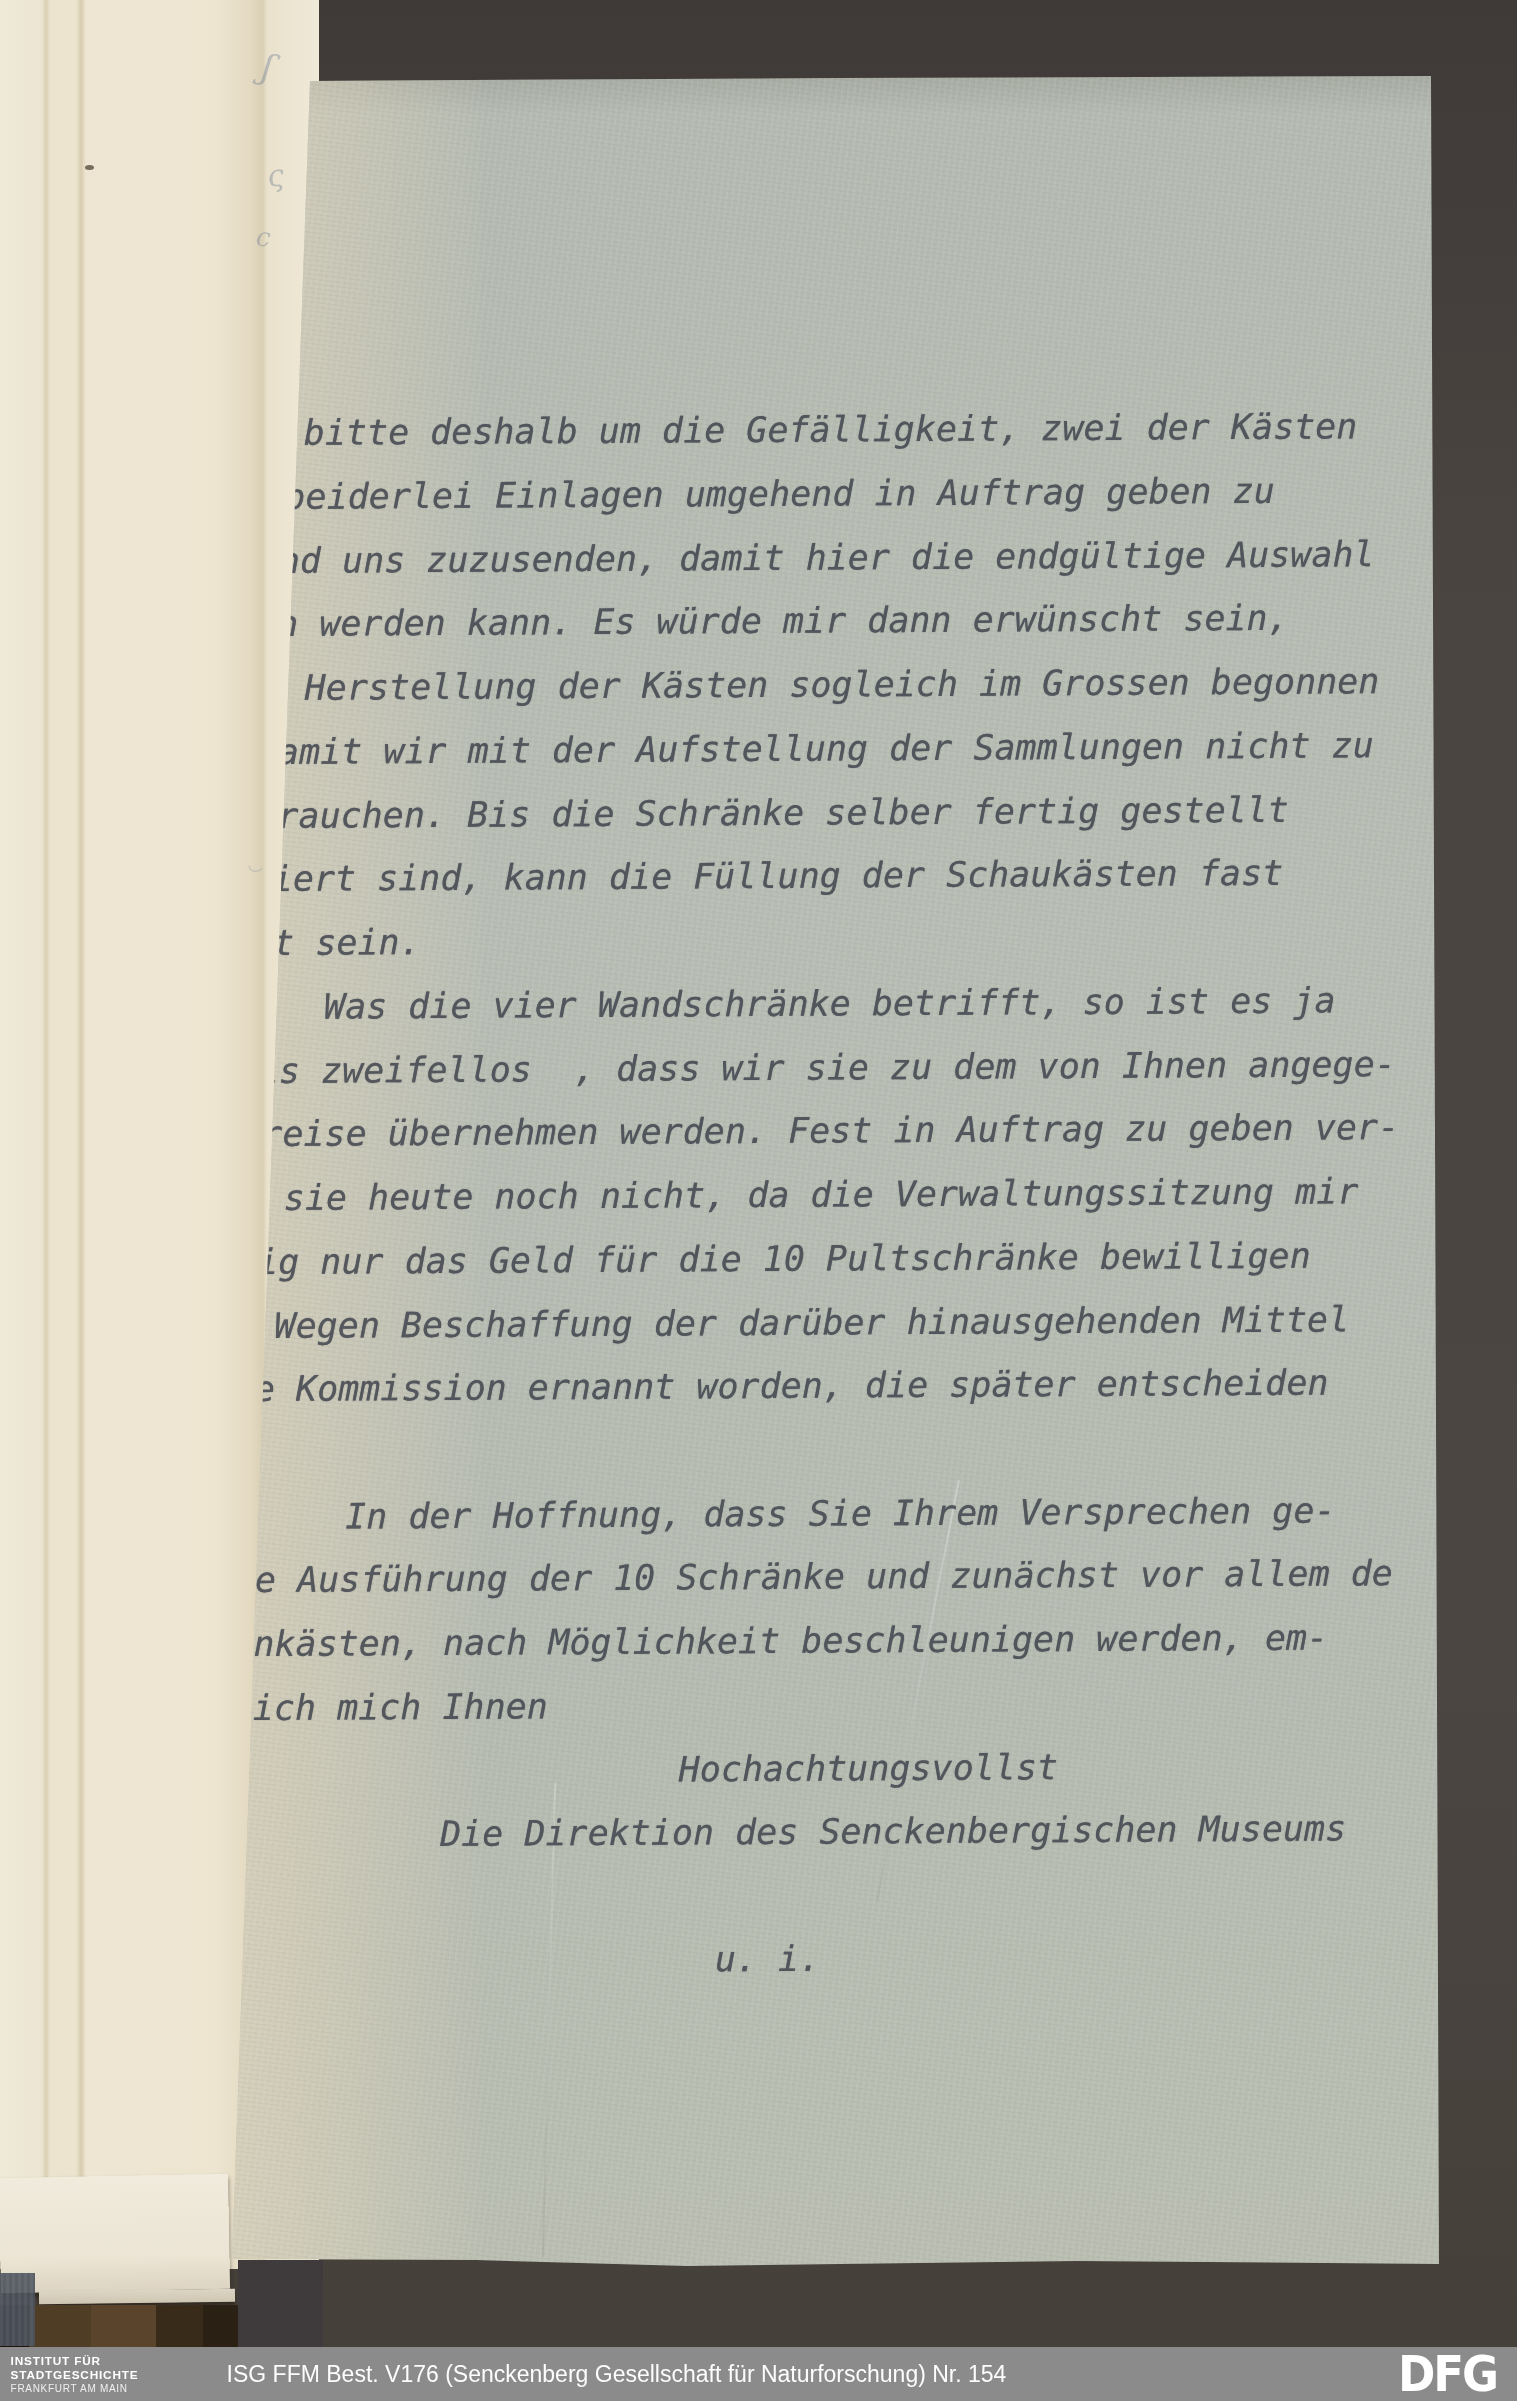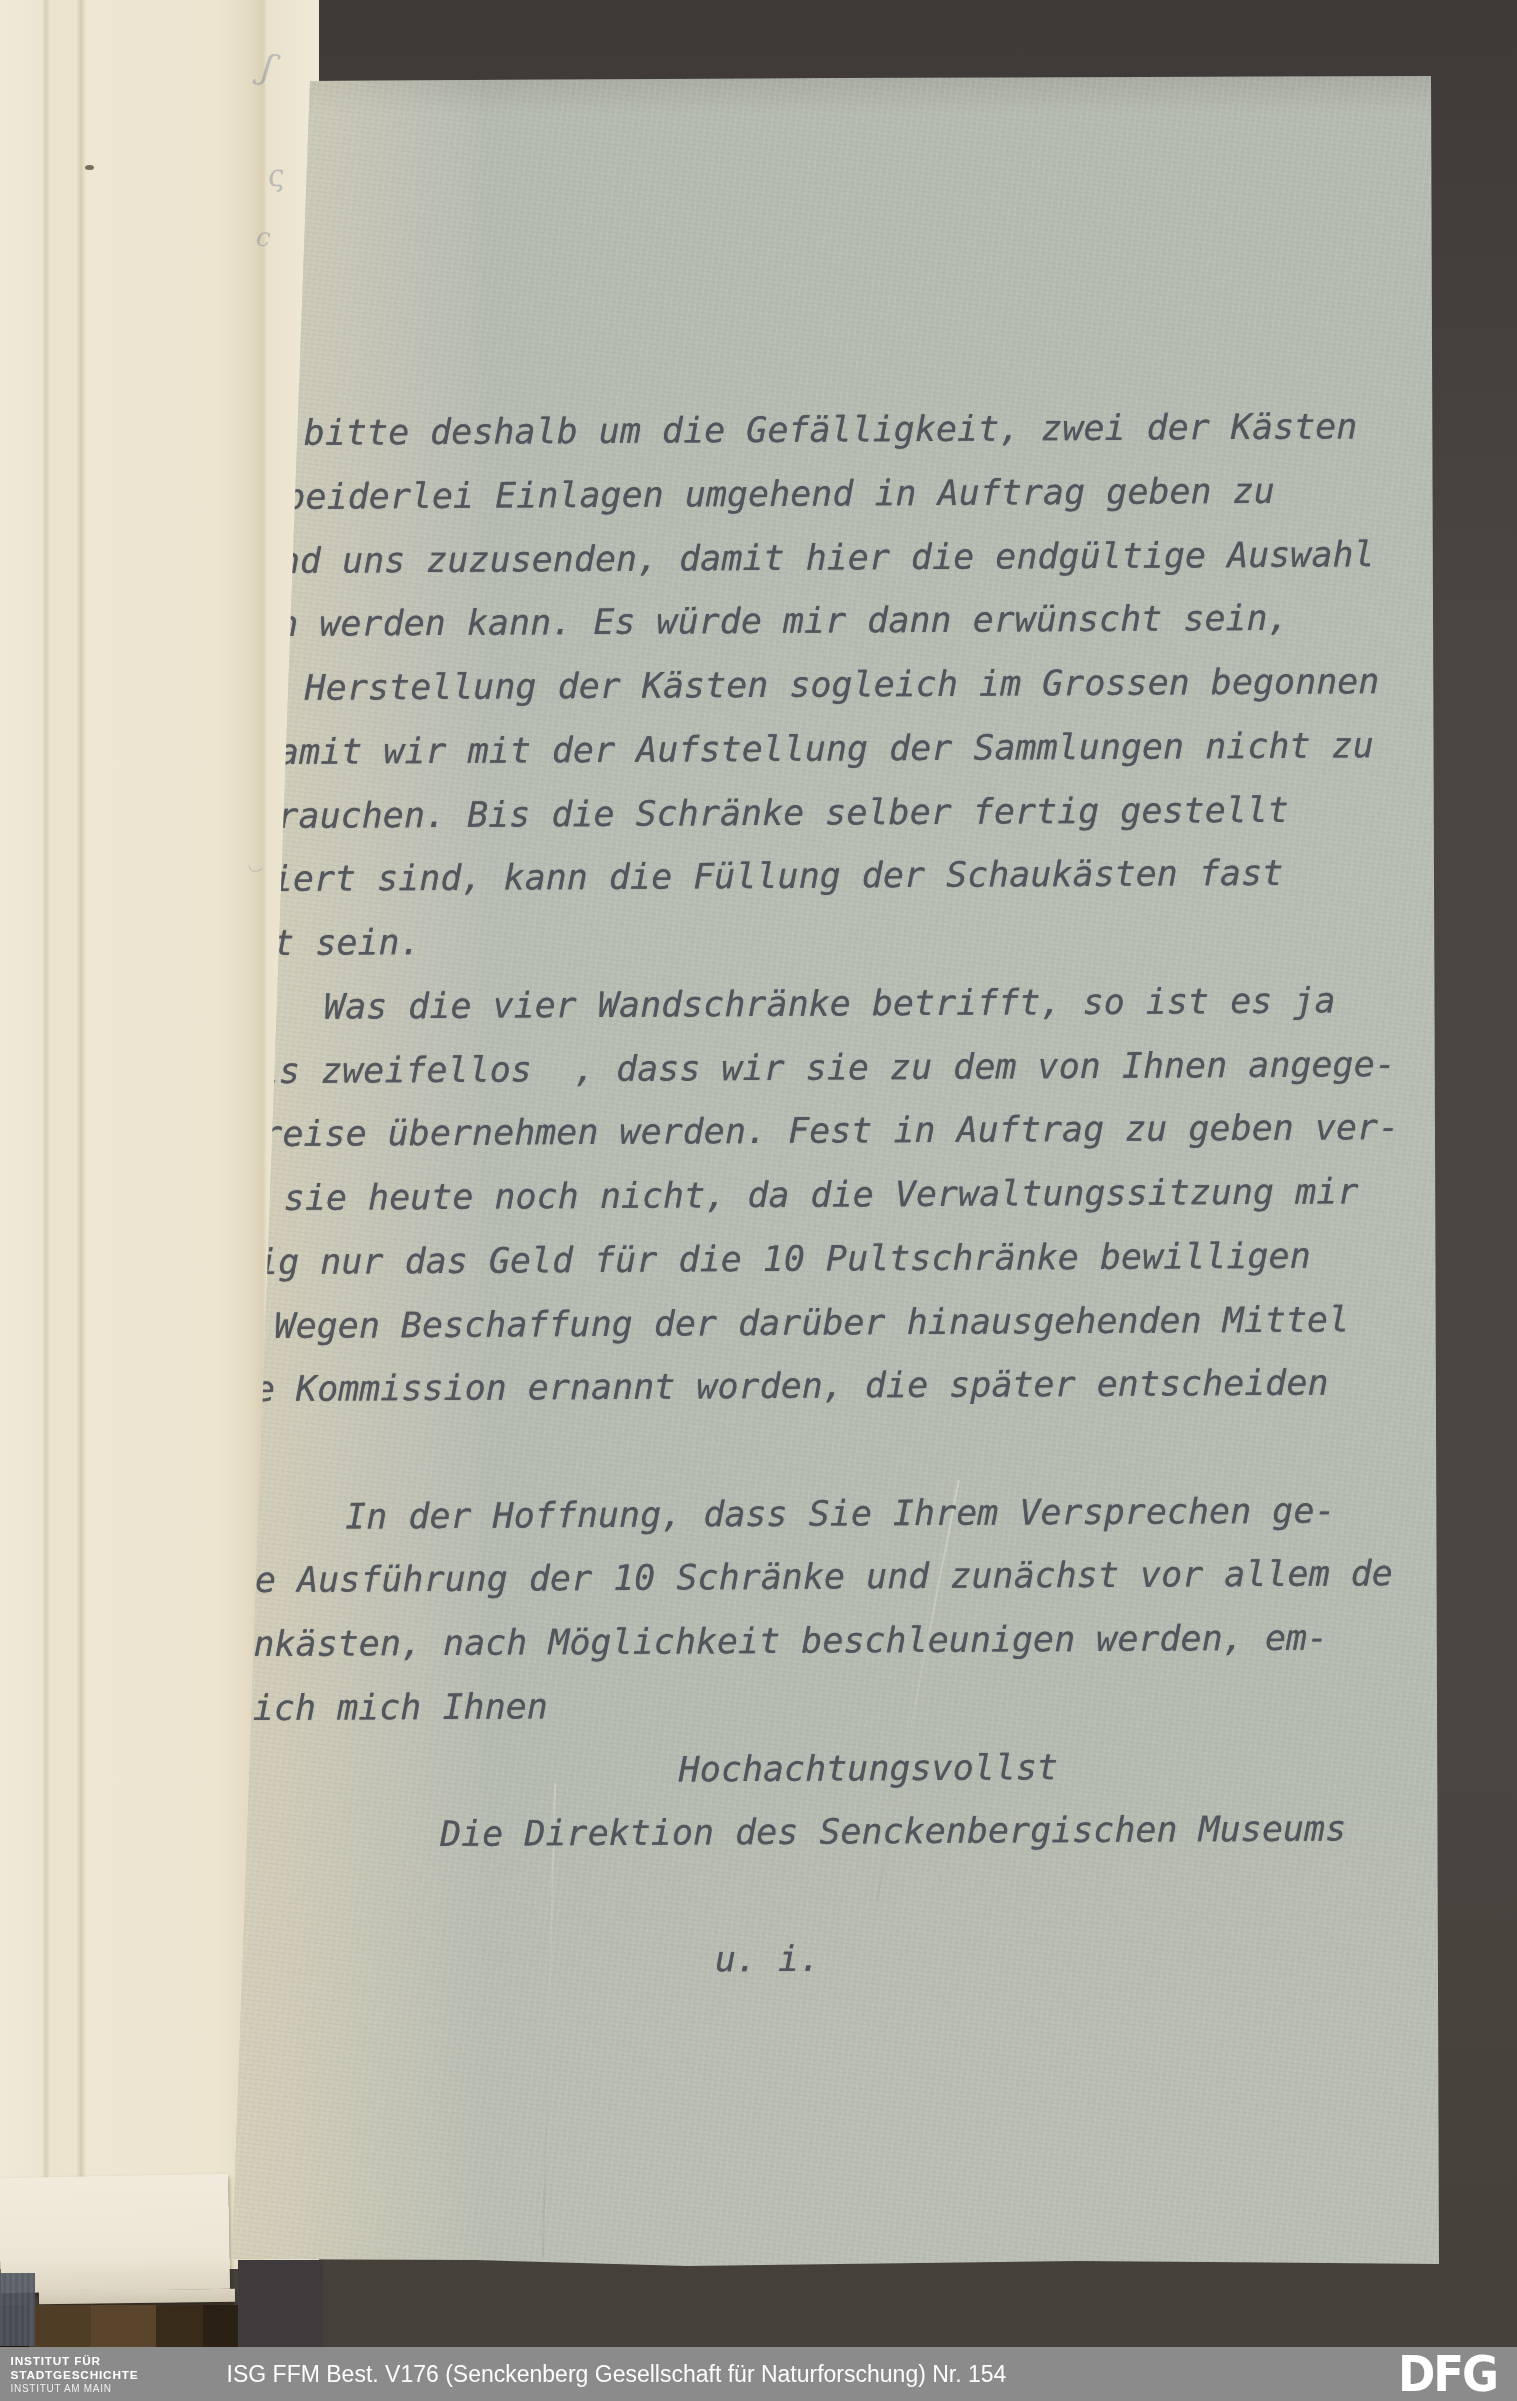--- a/index.html
+++ b/index.html
@@ -120,19 +120,19 @@
       <div class="tl" style="left:675px;top:1750px">Hochachtungsvollst</div>
       <div class="tl" style="left:436px;top:1813px">Die Direktion des Senckenbergischen Museums</div>
       <div class="tl" style="left:710px;top:1940px">u. i.</div>
     </div>
   </div>
 
   <div class="footer-bar"></div>
   <div class="institute">
     <div class="inst-b">INSTITUT FÜR</div>
     <div class="inst-b">STADTGESCHICHTE</div>
-    <div class="inst-n">INSTITUT AM MAIN</div>
+    <div class="inst-n">FRANKFURT AM MAIN</div>
   </div>
   <div class="caption">ISG FFM Best. V176 (Senckenberg Gesellschaft für Naturforschung) Nr. 154</div>
   <div class="dfg">DFG</div>
 
 </div>
 
 
 </body></html>

